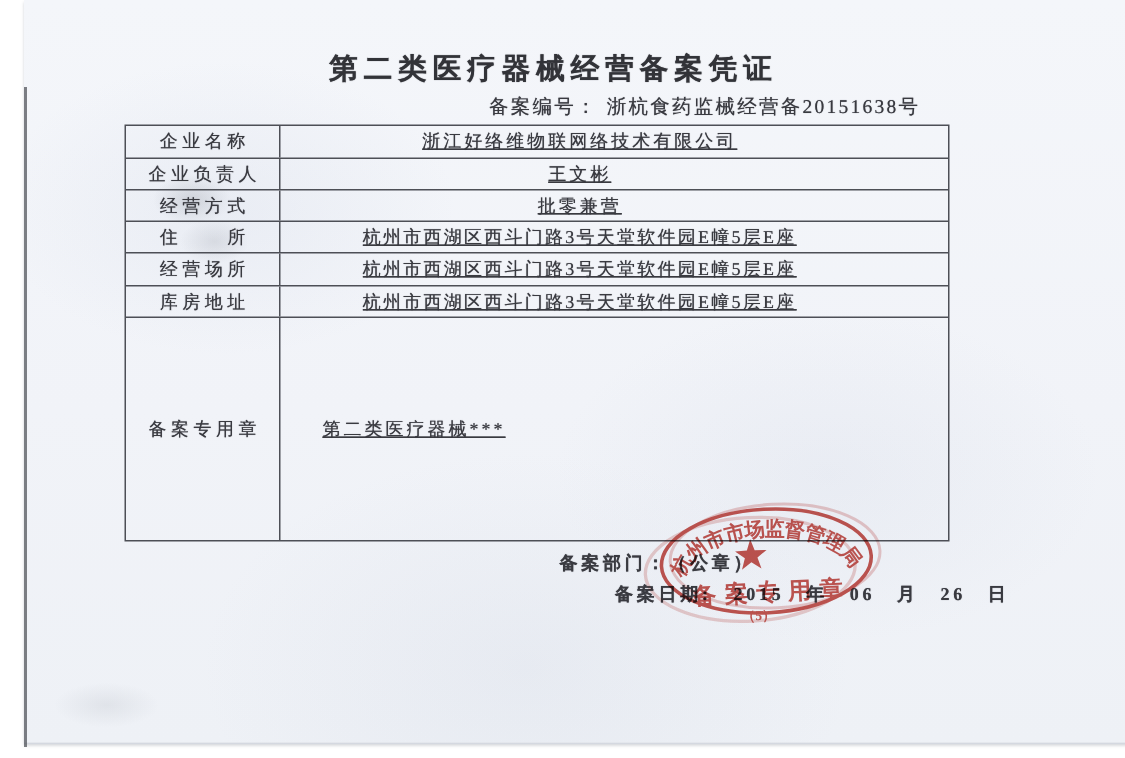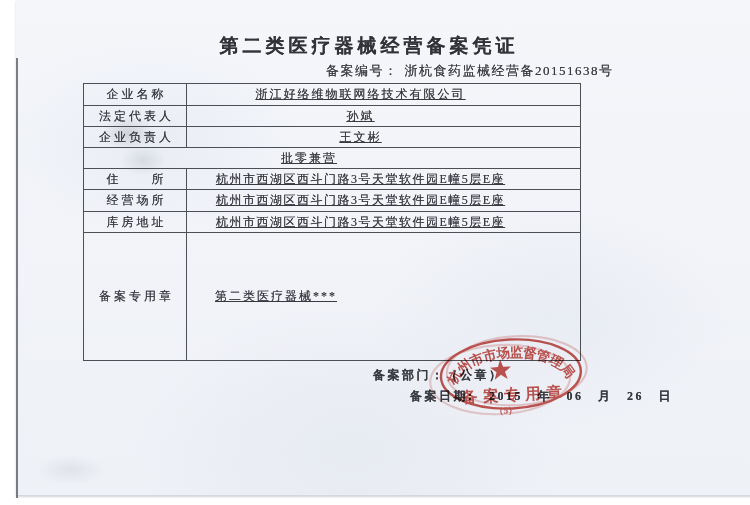--- a/index.html
+++ b/index.html
@@ -38,21 +38,21 @@
     font-size:19px;font-weight:bold;letter-spacing:4px;color:#323338;
     text-shadow:0 0 .6px rgba(40,41,48,.8);
   }
   .record-line{
     position:absolute;left:310px;top:62px;
     font-size:13px;font-weight:normal;letter-spacing:1.5px;
   }
   .record-line .gap{display:inline-block;width:6px;}
 
   .doc-table{
-    position:absolute;left:67px;top:83px;width:498px;height:278px;
+    position:absolute;left:67px;top:83px;width:550px;height:278px;
     box-sizing:border-box;border:1px solid #4d4f56;
     display:flex;flex-direction:column;
   }
   .row{display:flex;box-sizing:border-box;border-bottom:1px solid #4d4f56;}
   .row:last-child{border-bottom:none;flex:1;}
   .r-h22{height:22px;} .r-h21{height:21px;}
   .cell-label{
     width:103px;box-sizing:border-box;border-right:1px solid #4d4f56;
     display:flex;align-items:center;justify-content:center;
     font-size:12px;letter-spacing:3px;text-indent:3px;
@@ -96,28 +96,25 @@
   <div class="record-line ink">
     <span>备案编号：</span><span class="gap"></span><span>浙杭食药监械经营备20151638号</span>
   </div>
 
   <div class="doc-table">
     <div class="row r-h22">
       <div class="cell-label ink">企业名称</div>
       <div class="cell-value ink">浙江好络维物联网络技术有限公司</div>
     </div>
     <div class="row r-h21">
-      <div class="cell-label ink">法定代表人</div>
-      <div class="cell-value ink">孙斌</div>
-    </div>
-    <div class="row r-h21">
       <div class="cell-label ink">企业负责人</div>
       <div class="cell-value ink">王文彬</div>
     </div>
     <div class="row r-h21">
+      <div class="cell-label ink">经营方式</div>
       <div class="cell-value ink">批零兼营</div>
     </div>
     <div class="row r-h21">
       <div class="cell-label ink">住　　所</div>
       <div class="cell-value addr ink">杭州市西湖区西斗门路3号天堂软件园E幢5层E座</div>
     </div>
     <div class="row r-h22">
       <div class="cell-label ink">经营场所</div>
       <div class="cell-value addr ink">杭州市西湖区西斗门路3号天堂软件园E幢5层E座</div>
     </div>

